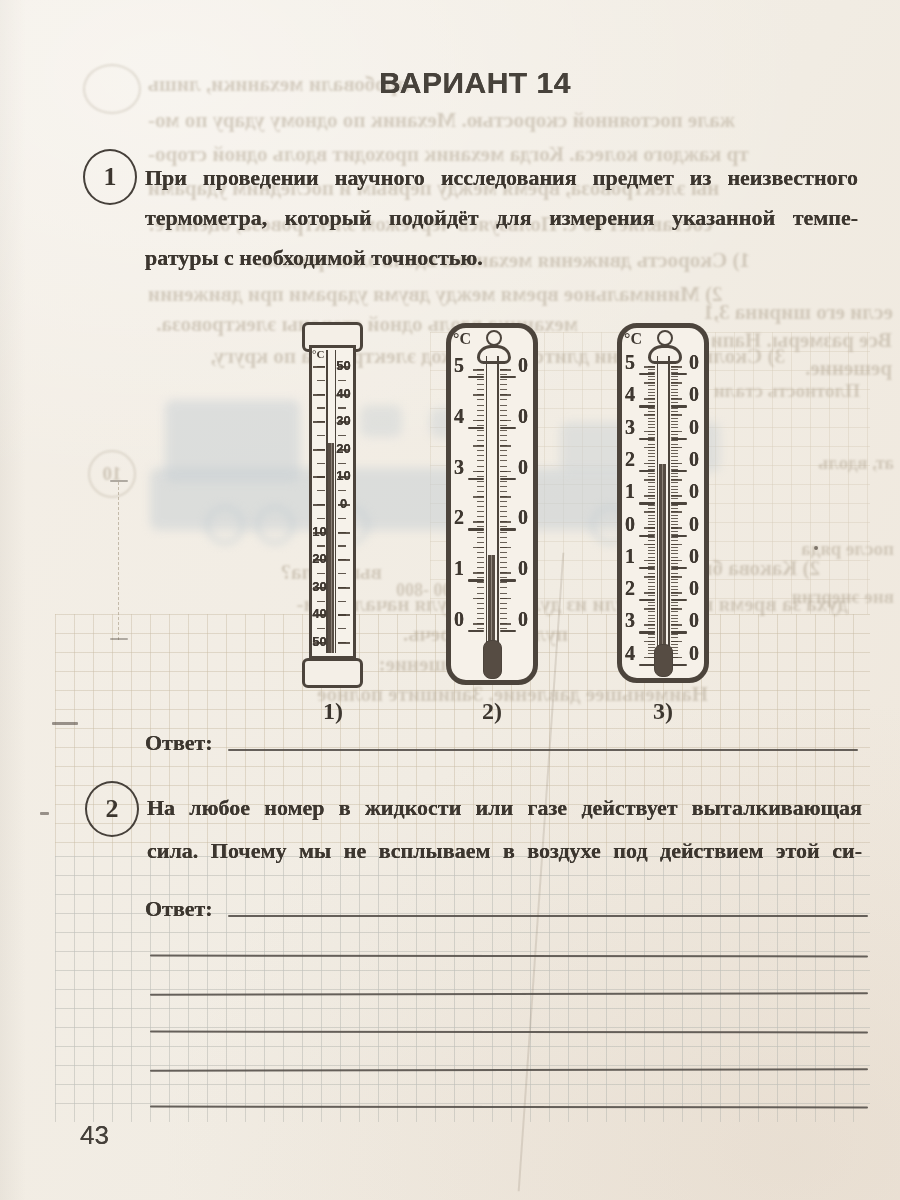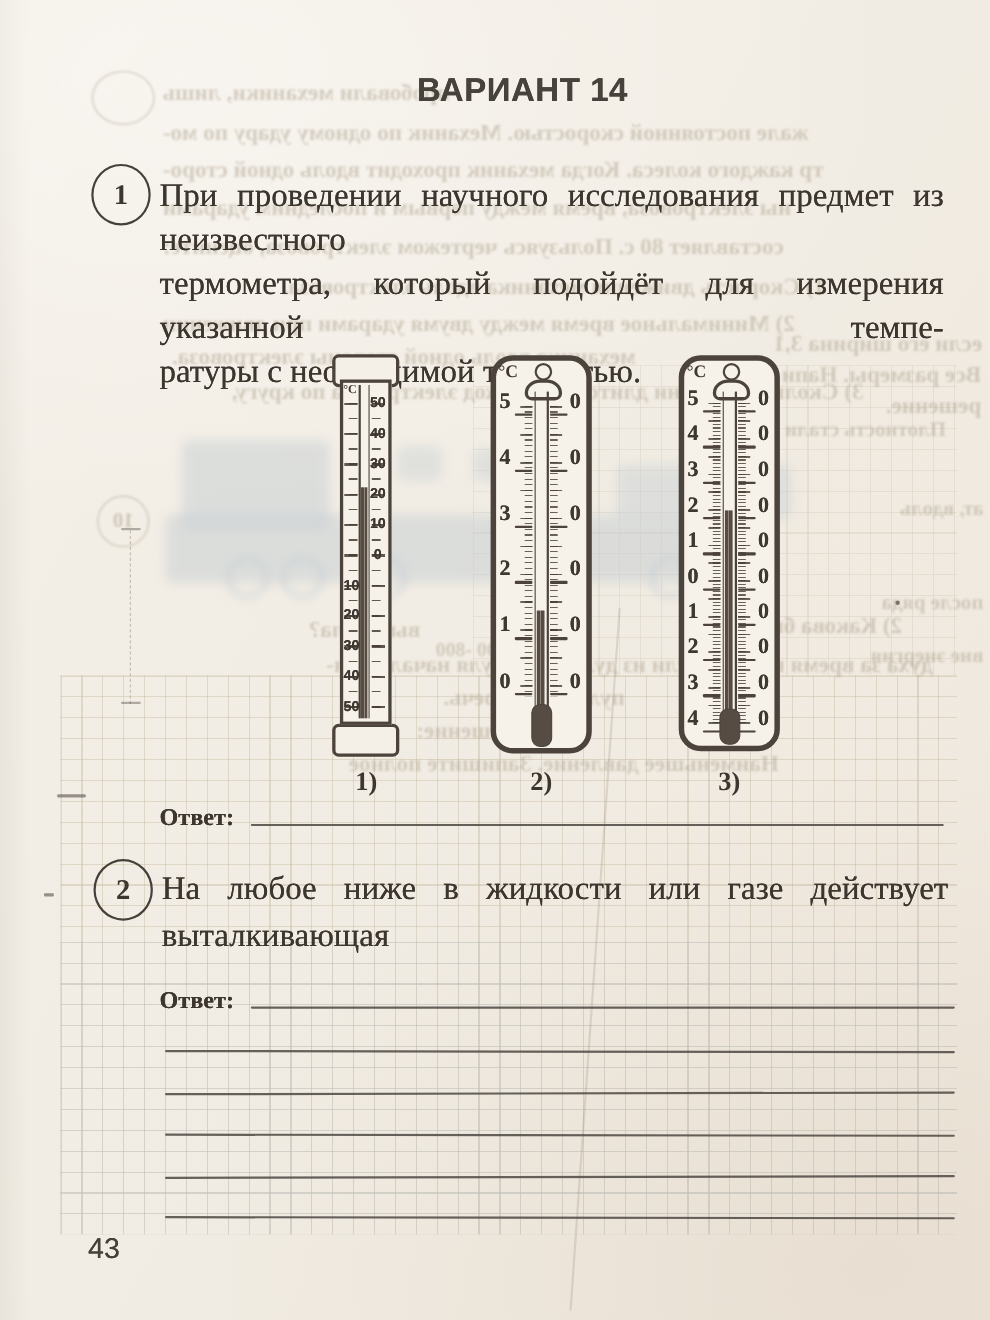--- a/index.html
+++ b/index.html
@@ -31,21 +31,21 @@
   .dashline{position:absolute;border-left:1.6px dashed rgba(165,152,130,.6);filter:blur(.4px);}
   .straymark{position:absolute;background:#4c443c;opacity:.55;border-radius:1px;}
   
   #content{position:absolute;inset:0;z-index:2;color:#3c362f;}
   #title{left:0;top:66px;width:900px;text-align:center;transform:translateX(25px);
     font-family:"Liberation Sans",sans-serif;font-weight:bold;font-size:30px;
     letter-spacing:.5px;color:#47423b;text-shadow:0 0 .4px #47423b;}
   .tasknum{width:50px;height:52px;border:2.5px solid #46403a;border-radius:50%;
     display:flex;align-items:center;justify-content:center;
     font-size:26px;font-weight:bold;background:transparent;}
-  .tasktext{font-size:30px;font-weight:normal;line-height:40px;text-shadow:0 0 .35px #3c362f;}
+  .tasktext{font-size:22px;font-weight:bold;line-height:40px;text-shadow:0 0 .35px #3c362f;}
   .tline{text-align:justify;text-align-last:justify;}
   .tline.last{text-align:left;text-align-last:left;}
   .otvet{font-size:22px;font-weight:bold;text-shadow:0 0 .35px #3c362f;}
   .ansline{position:absolute;height:2.2px;background:#55504a;border-radius:1px;opacity:.9;}
   .figlabel{position:absolute;width:60px;text-align:center;font-size:24px;font-weight:bold;}
   #pagenum{left:80px;top:1120px;font-family:"Liberation Sans",sans-serif;
     font-size:26px;color:#45403a;text-shadow:0 0 .4px #45403a;}
   
   .therm{position:absolute;}
   .t-el{position:absolute;}
@@ -261,21 +261,22 @@
       <div class="figlabel" style="left: 633px; top: 698px;">3)</div>
     </div>
 
   <div class="otvet abs" style="left:145px;top:730px;">Ответ:</div>
   <div class="ansline" style="left:228px;top:749px;width:630px;"></div>
 
   <div class="tasknum abs" style="left:85px;top:781px;">
     <span>2</span>
   </div>
   <div class="tasktext abs" id="task2-text" style="left:147px;top:786px;width:715px;line-height:43px;">
-      <div class="tline">На любое ниже в жидкости или газе действует выталкивающая</div>
+      <div class="tline">На любое номер в жидкости или газе действует выталкивающая</div>
+      <div class="tline">сила. Почему мы не всплываем в воздухе под действием этой си-</div>
     </div>
 
   <div class="otvet abs" style="left:145px;top:896px;">Ответ:</div>
   <div class="ansline" style="left:228px;top:915px;width:640px;"></div>
   <div id="rules">
       <div class="ansline" style="left: 150px; top: 955px; width: 718px; transform: rotate(0.08deg);"></div>
       <div class="ansline" style="left: 150px; top: 993px; width: 718px; transform: rotate(-0.12deg);"></div>
       <div class="ansline" style="left: 150px; top: 1031px; width: 718px; transform: rotate(0.08deg);"></div>
       <div class="ansline" style="left: 150px; top: 1069px; width: 718px; transform: rotate(-0.12deg);"></div>
       <div class="ansline" style="left: 150px; top: 1106px; width: 718px; transform: rotate(0.08deg);"></div>

